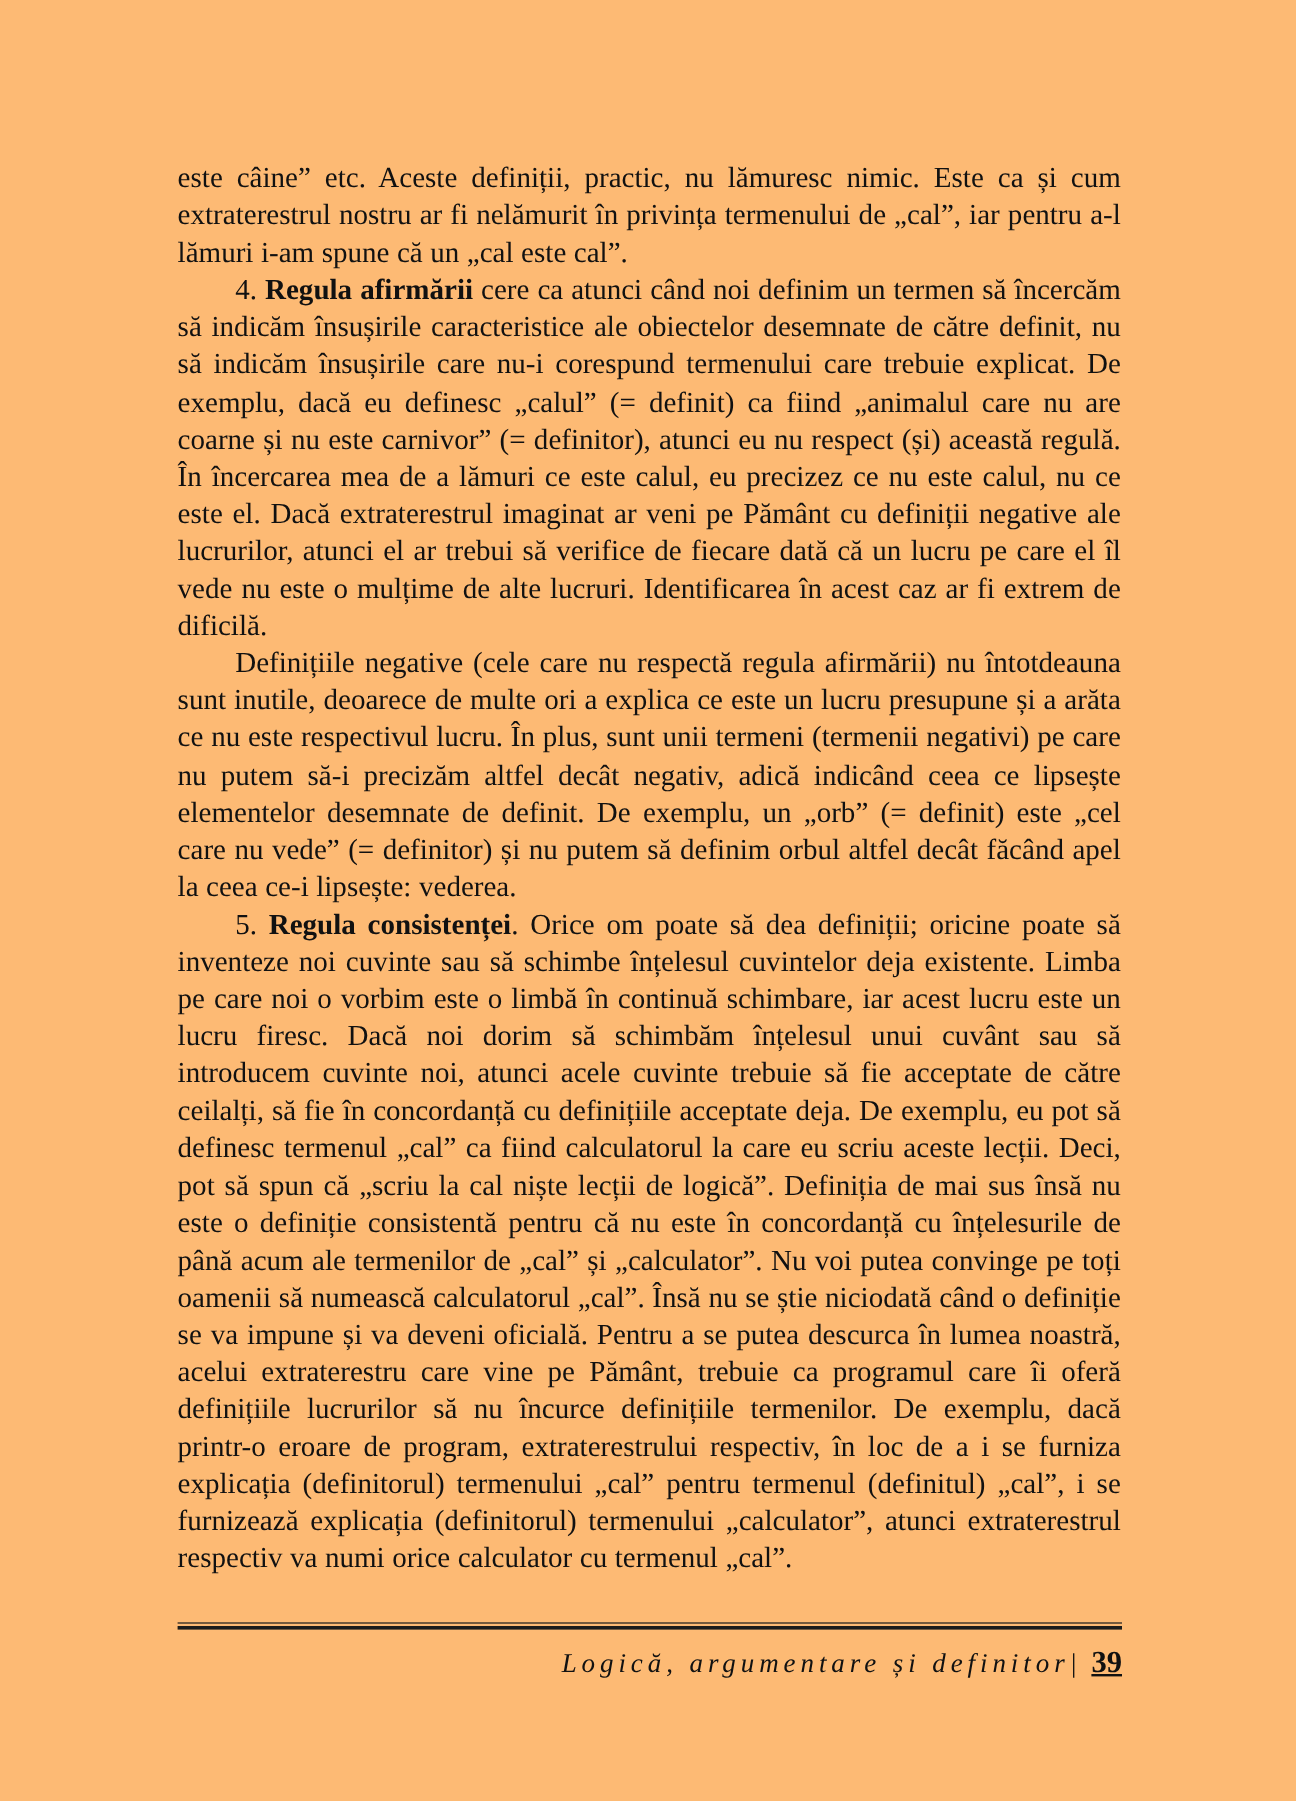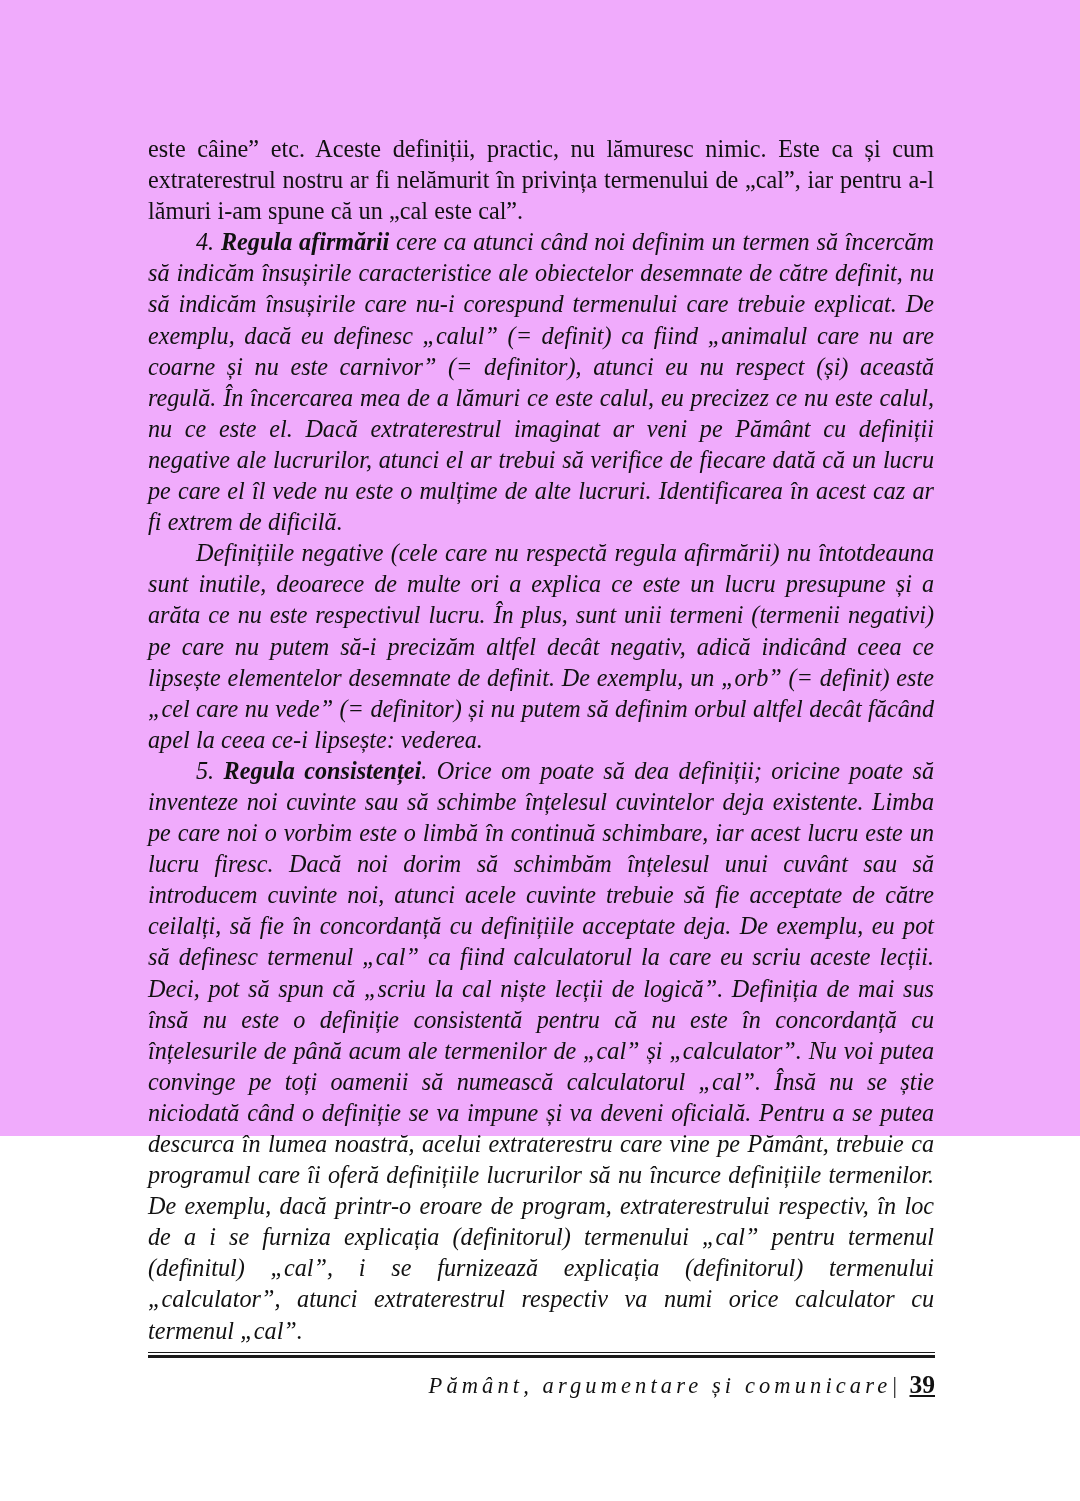--- a/index.html
+++ b/index.html
@@ -15,22 +15,22 @@
     font-family: "Liberation Serif", "DejaVu Serif", serif;
     color: #111111;
     overflow: hidden;
   }
 
   .page {
     position: absolute;
     left: 0;
     top: 0;
     width: 1080px;
-    height: 1136px;
-    background: #f0abfc;
+    height: 1501px;
+    background: #fdba74;
   }
 
   .content {
     position: absolute;
     left: 148px;
     top: 133px;
     width: 786px;
   }
 
   .para {
@@ -40,21 +40,20 @@
     text-align: justify;
     text-justify: inter-word;
     letter-spacing: 0.01px;
     word-spacing: 0.2px;
     hyphens: none;
     -webkit-hyphens: none;
   }
 
   .para + .para {
     margin-top: 0;
-    font-style: italic;
   }
 
   .indent {
     text-indent: 48px;
   }
 
   .rule-label {
     font-weight: bold;
   }
 
@@ -132,17 +131,17 @@
 
     <p class="para indent"><span>Definițiile negative (cele care nu respectă regula afirmării) nu întotdeauna sunt inutile, deoarece de multe ori a explica ce este un lucru presupune și a arăta ce nu este respectivul lucru. În plus, sunt unii termeni (termenii negativi) pe care nu putem să-i precizăm altfel decât negativ, adică indicând ceea ce lipsește elementelor desemnate de definit. De exemplu, un „orb” (= definit) este „cel care nu vede” (= definitor) și nu putem să definim orbul altfel decât făcând apel la ceea ce-i lipsește: vederea.</span></p>
 
     <p class="para indent"><span>5. </span><span class="rule-label">Regula consistenței</span><span>. Orice om poate să dea definiții; oricine poate să inventeze noi cuvinte sau să schimbe înțelesul cuvintelor deja existente. Limba pe care noi o vorbim este o limbă în continuă schimbare, iar acest lucru este un lucru firesc. Dacă noi dorim să schimbăm înțelesul unui cuvânt sau să introducem cuvinte noi, atunci acele cuvinte trebuie să fie acceptate de către ceilalți, să fie în concordanță cu definițiile acceptate deja. De exemplu, eu pot să definesc termenul „cal” ca fiind calculatorul la care eu scriu aceste lecții. Deci, pot să spun că „scriu la cal niște lecții de logică”. Definiția de mai sus însă nu este o definiție consistentă pentru că nu este în concordanță cu înțelesurile de până acum ale termenilor de „cal” și „calculator”. Nu voi putea convinge pe toți oamenii să numească calculatorul „cal”. Însă nu se știe niciodată când o definiție se va impune și va deveni oficială. Pentru a se putea descurca în lumea noastră, acelui extraterestru care vine pe Pământ, trebuie ca programul care îi oferă definițiile lucrurilor să nu încurce definițiile termenilor. De exemplu, dacă printr-o eroare de program, extraterestrului respectiv, în loc de a i se furniza explicația (definitorul) termenului „cal” pentru termenul (definitul) „cal”, i se furnizează explicația (definitorul) termenului „calculator”, atunci extraterestrul respectiv va numi orice calculator cu termenul „cal”.</span></p>
 
   </div>
 
   <div class="footer">
     <div class="footer-rule"></div>
     <div class="footer-line">
-      <span class="footer-title">Pământ, argumentare și comunicare</span><span class="footer-sep">|</span><span class="footer-page">39</span>
+      <span class="footer-title">Logică, argumentare și definitor</span><span class="footer-sep">|</span><span class="footer-page">39</span>
     </div>
   </div>
 
 </div>
 
 </body></html>

